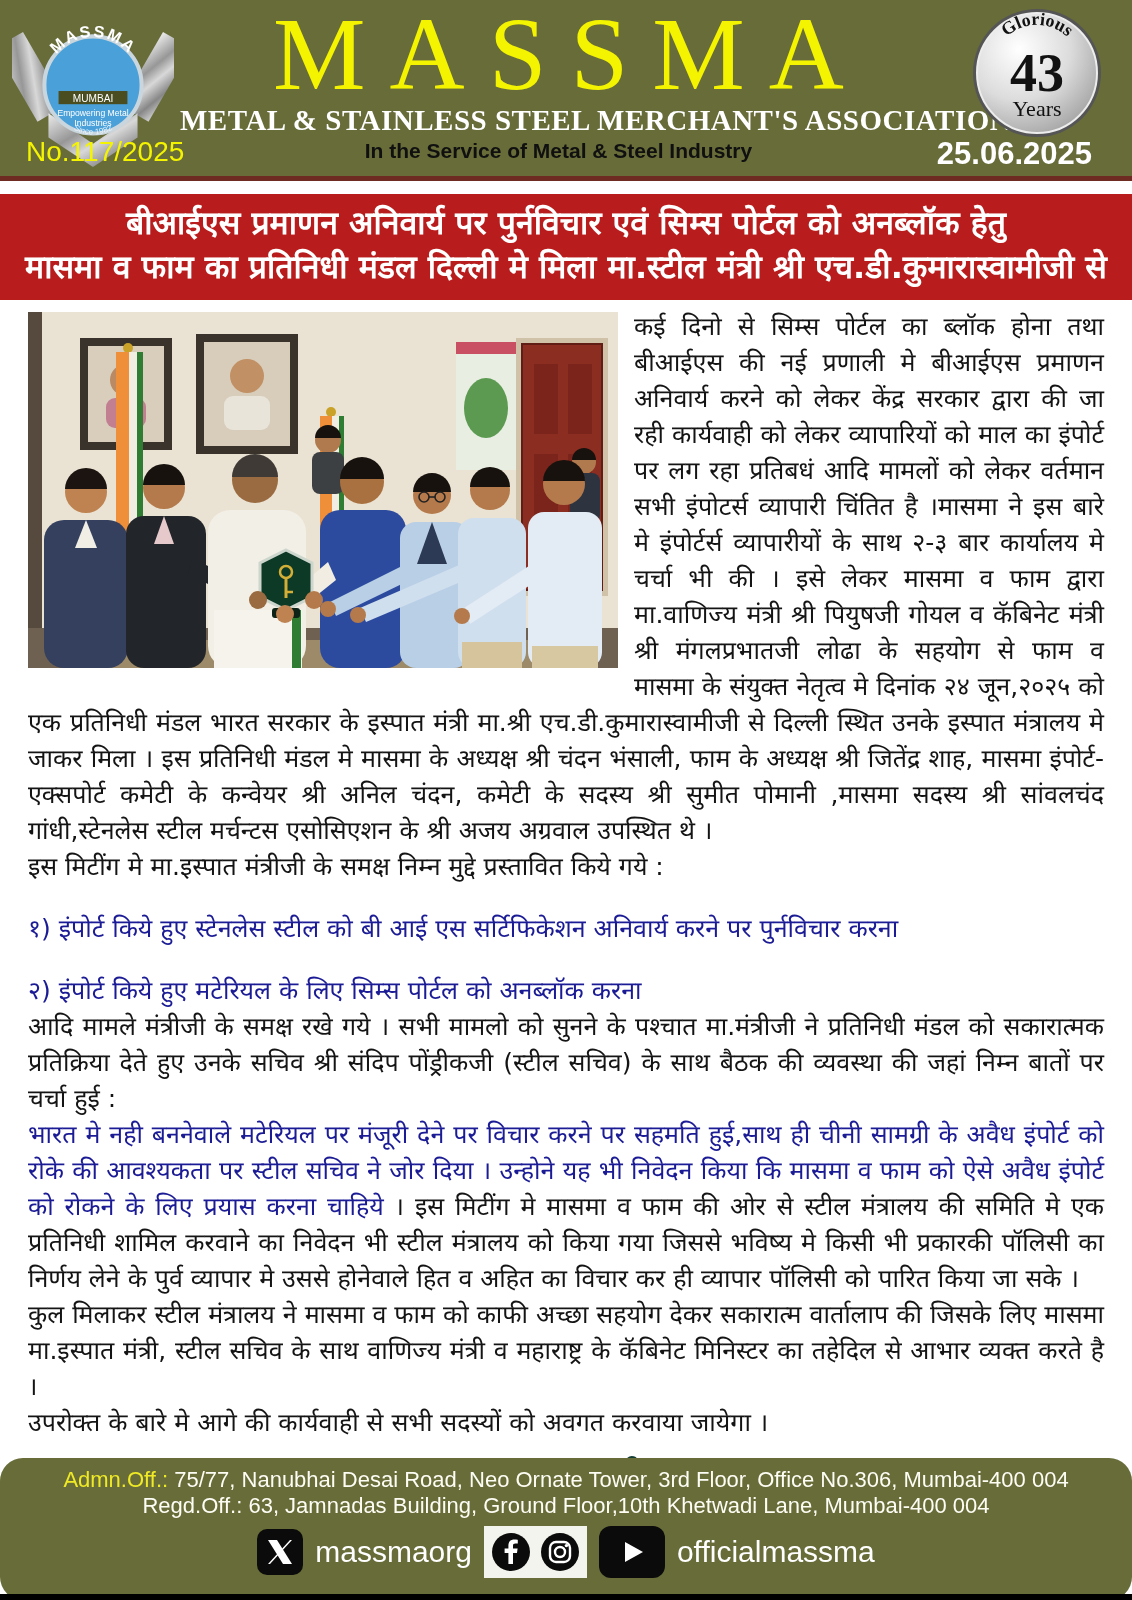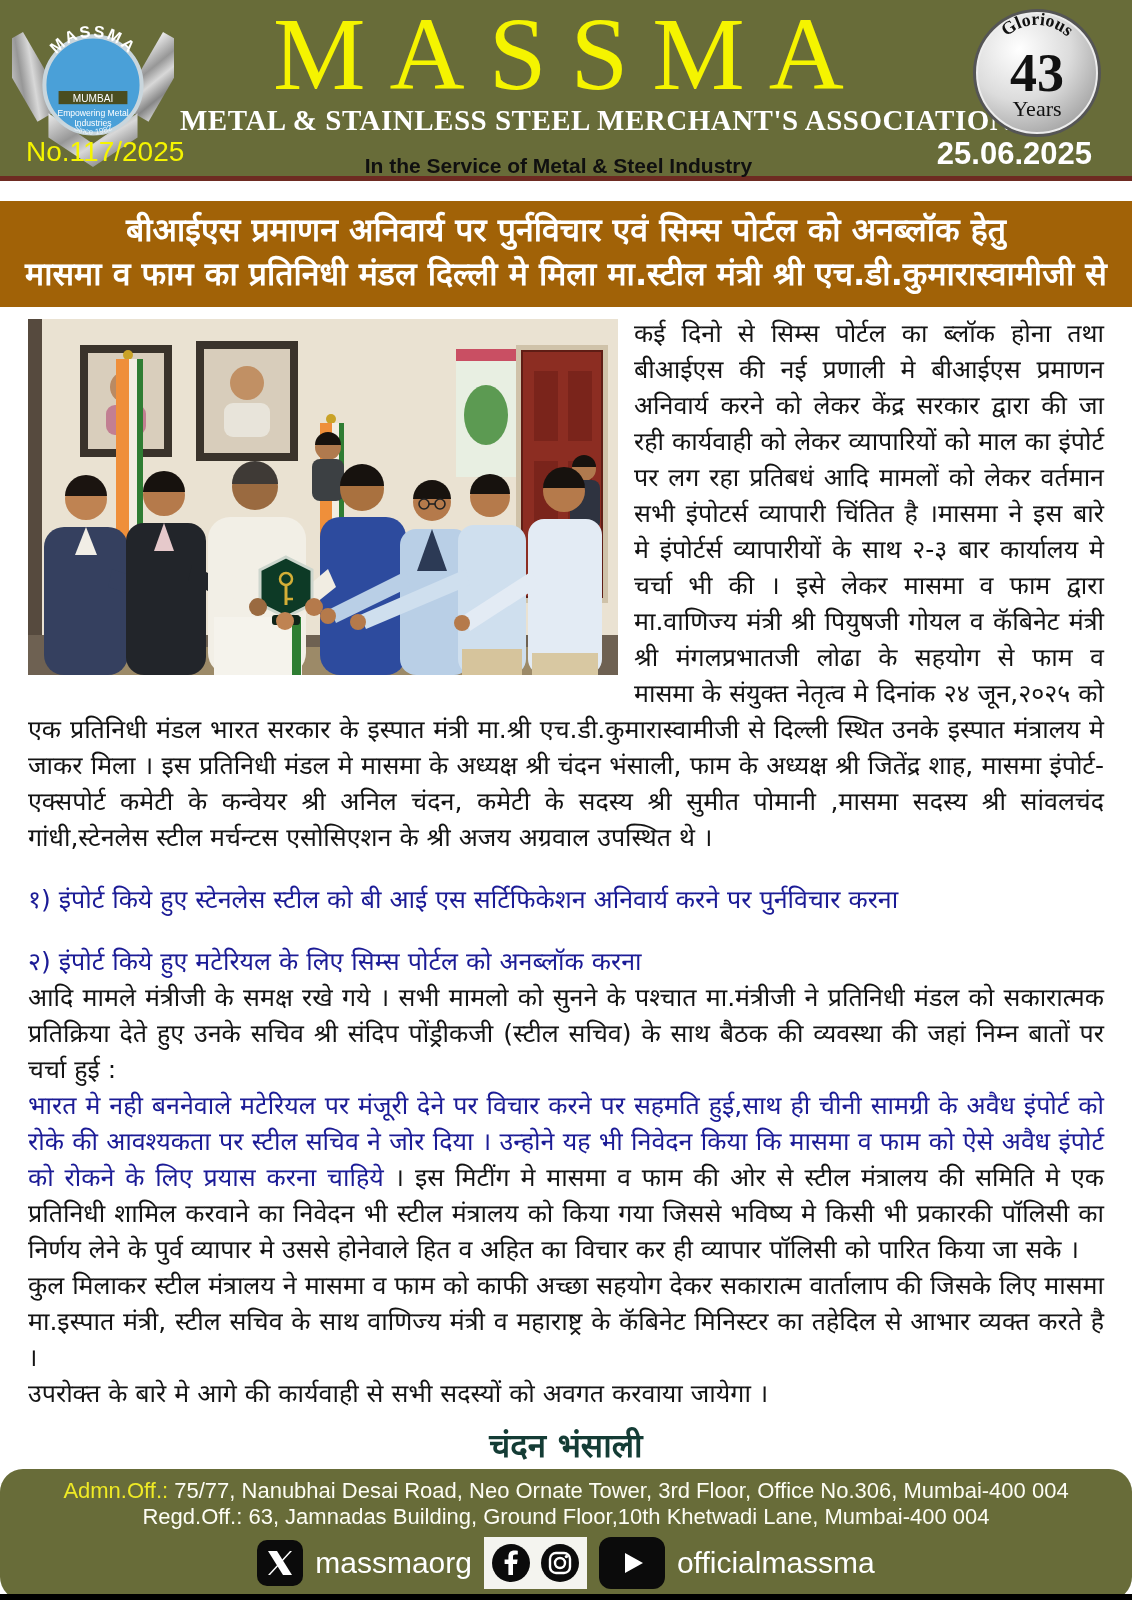--- a/index.html
+++ b/index.html
@@ -9,29 +9,29 @@
 
   
   .masthead{ position:relative; height:181px; background:#686C39; border-bottom:5px solid #6E2B22; }
   .logo-box{ position:absolute; left:12px; top:8px; width:162px; height:162px; }
   .mast-center{ position:absolute; left:180px; right:195px; top:2px; text-align:center; }
   .org-acronym{ font-family:"Liberation Serif",serif; font-size:104px; line-height:104px;
                 color:#F5F400; letter-spacing:24px; text-indent:24px; white-space:nowrap; }
   .org-name{ font-family:"Liberation Serif",serif; font-weight:bold; font-size:29px;
              color:#ffffff; letter-spacing:.5px; margin-top:-2px; white-space:nowrap; }
   .tagline{ font-family:"Liberation Sans",sans-serif; font-weight:bold; font-size:21px;
-            color:#101010; margin-top:17px; }
+            color:#101010; margin-top:2px; }
   .issue-no{ position:absolute; left:26px; bottom:8px; font-family:"Liberation Sans",sans-serif;
              font-size:28px; color:#F5F400; }
   .mast-date{ position:absolute; right:40px; bottom:4px; font-family:"Liberation Sans",sans-serif;
               font-weight:bold; font-size:31px; color:#fff; }
   .badge-box{ position:absolute; right:28px; top:6px; width:134px; height:134px; }
 
   
-  .headline-band{ margin-top:20px; background:#a16207; color:#fff; text-align:center;
+  .headline-band{ margin-top:13px; background:#b91c1c; color:#fff; text-align:center;
                   padding:7px 8px 11px; font-weight:bold; font-size:32px; line-height:44px; }
 
   
   .article{ padding:9px 28px 0; font-size:25px; line-height:36px; color:#141414; text-align:justify; }
   .photo-fig{ float:left; width:590px; height:356px; margin:3px 16px 5px 0; }
   .photo-fig svg{ display:block; width:100%; height:100%; }
   .para{ margin:0; }
   .blue{ color:#1B1B96;margin-top:26px; }
 
   
@@ -42,21 +42,21 @@
   .sig-row{ display:flex; justify-content:center; align-items:flex-start; gap:48px; margin-top:12px; }
   .sig-col{ min-width:250px; text-align:center; }
   .sig-col .name{ font-size:28px; font-weight:bold; color:#143C35; }
 
   
   .footer{ position:absolute; left:0; right:0; bottom:0; background:#686C39;
            text-align:center; padding-top:9px; font-family:"Liberation Sans",sans-serif;border-radius:23px; }
   .f-line{ font-size:22px; color:#fdfdf4; line-height:26px; }
   .f-label{ color:#EFEA25; }
   .social-row{ display:flex; justify-content:center; align-items:center; gap:12px;
-               margin-top:7px; padding-bottom:5px; }
+               margin-top:7px; padding-bottom:16px; }
   .handle{ color:#fff; font-size:30px; font-family:"Liberation Sans",sans-serif; }
   .icon-box{ width:46px; height:46px; background:#0b0b0b; border-radius:10px;
              display:flex; align-items:center; justify-content:center; }
   .fbig-box{ background:#f4f4ef; height:52px; padding:0 7px; display:flex; align-items:center; gap:9px; }
   .yt-box{ width:66px; height:52px; background:#0b0b0b; border-radius:12px;
            display:flex; align-items:center; justify-content:center; }
   .bottom-strip{ height:6px; background:#000; }
 </style>
 </head>
 <body>
@@ -238,20 +238,21 @@
           <line x1="258" y1="280" x2="265" y2="280" stroke="#D4AF37" stroke-width="2.5"></line>
           <rect x="244" y="296" width="28" height="10" rx="3" fill="#0E2318"></rect>
         </g>
         <circle cx="230" cy="288" r="9" fill="#9A6A40"></circle>
         <circle cx="286" cy="288" r="9" fill="#B57A4B"></circle>
         <circle cx="257" cy="302" r="9" fill="#BF8352"></circle>
       </svg>
     </div>
 
     <p class="para"><span>कई दिनो से सिम्स पोर्टल का ब्लॉक होना तथा बीआईएस की नई प्रणाली मे बीआईएस प्रमाणन अनिवार्य करने को लेकर केंद्र सरकार द्वारा की जा रही कार्यवाही को लेकर व्यापारियों को माल का इंपोर्ट पर लग रहा प्रतिबधं आदि मामलों को लेकर वर्तमान सभी इंपोटर्स व्यापारी चिंतित है ।मासमा ने इस बारे मे इंपोर्टर्स व्यापारीयों के साथ २-३ बार कार्यालय मे चर्चा भी की । इसे लेकर मासमा व फाम द्वारा मा.वाणिज्य मंत्री श्री पियुषजी गोयल व कॅबिनेट मंत्री श्री मंगलप्रभातजी लोढा के सहयोग से फाम व मासमा के संयुक्त नेतृत्व मे दिनांक २४ जून,२०२५ को एक प्रतिनिधी मंडल भारत सरकार के इस्पात मंत्री मा.श्री एच.डी.कुमारास्वामीजी से दिल्ली स्थित उनके इस्पात मंत्रालय मे जाकर मिला । इस प्रतिनिधी मंडल मे मासमा के अध्यक्ष श्री चंदन भंसाली, फाम के अध्यक्ष श्री जितेंद्र शाह, मासमा इंपोर्ट-एक्सपोर्ट कमेटी के कन्वेयर श्री अनिल चंदन, कमेटी के सदस्य श्री सुमीत पोमानी ,मासमा सदस्य श्री सांवलचंद गांधी,स्टेनलेस स्टील मर्चन्टस एसोसिएशन के श्री अजय अग्रवाल उपस्थित थे ।</span></p>
+    <p class="para">इस मिटींग मे मा.इस्पात मंत्रीजी के समक्ष निम्न मुद्दे प्रस्तावित किये गये :</p>
     <p class="para blue">१) इंपोर्ट किये हुए स्टेनलेस स्टील को बी आई एस सर्टिफिकेशन अनिवार्य करने पर पुर्नविचार करना</p>
     <p class="para blue">२) इंपोर्ट किये हुए मटेरियल के लिए सिम्स पोर्टल को अनब्लॉक करना</p>
     <p class="para">आदि मामले मंत्रीजी के समक्ष रखे गये । सभी मामलो को सुनने के पश्चात मा.मंत्रीजी ने प्रतिनिधी मंडल को सकारात्मक प्रतिक्रिया देते हुए उनके सचिव श्री संदिप पोंड्रीकजी (स्टील सचिव) के साथ बैठक की व्यवस्था की जहां निम्न बातों पर चर्चा हुई :</p>
     <p class="para"><span class="blue">भारत मे नही बननेवाले मटेरियल पर मंजूरी देने पर विचार करने पर सहमति हुई,साथ ही चीनी सामग्री के अवैध इंपोर्ट को रोके की आवश्यकता पर स्टील सचिव ने जोर दिया । उन्होने यह भी निवेदन किया कि मासमा व फाम को ऐसे अवैध इंपोर्ट को रोकने के लिए प्रयास करना चाहिये</span> <span>। इस मिटींग मे मासमा व फाम की ओर से स्टील मंत्रालय की समिति मे एक प्रतिनिधी शामिल करवाने का निवेदन भी स्टील मंत्रालय को किया गया जिससे भविष्य मे किसी भी प्रकारकी पॉलिसी का निर्णय लेने के पुर्व व्यापार मे उससे होनेवाले हित व अहित का विचार कर ही व्यापार पॉलिसी को पारित किया जा सके ।</span></p>
     <p class="para">कुल मिलाकर स्टील मंत्रालय ने मासमा व फाम को काफी अच्छा सहयोग देकर सकारात्म वार्तालाप की जिसके लिए मासमा मा.इस्पात मंत्री, स्टील सचिव के साथ वाणिज्य मंत्री व महाराष्ट्र के कॅबिनेट मिनिस्टर का तहेदिल से आभार व्यक्त करते है ।</p>
     <p class="para">उपरोक्त के बारे मे आगे की कार्यवाही से सभी सदस्यों को अवगत करवाया जायेगा ।</p>
   </main>
 
   <section class="signatures">
     <div class="sig-primary">

